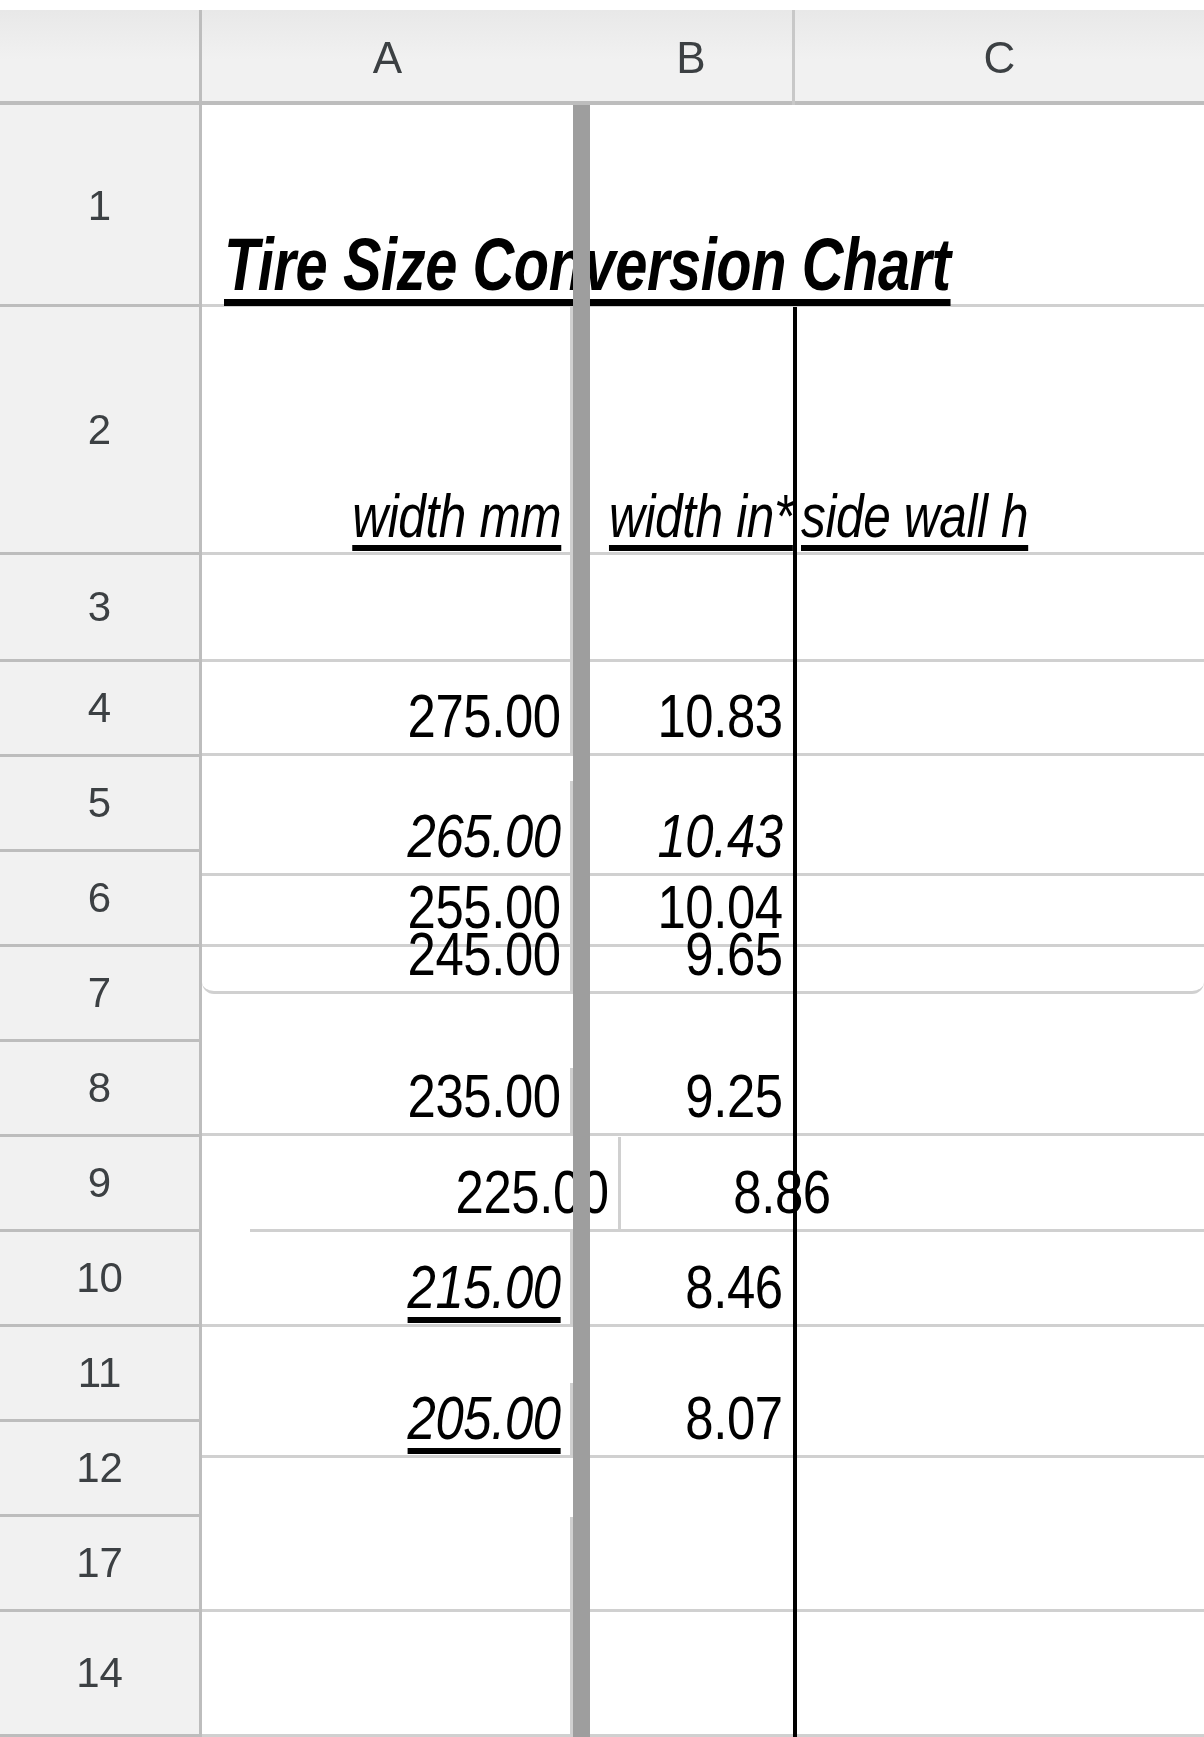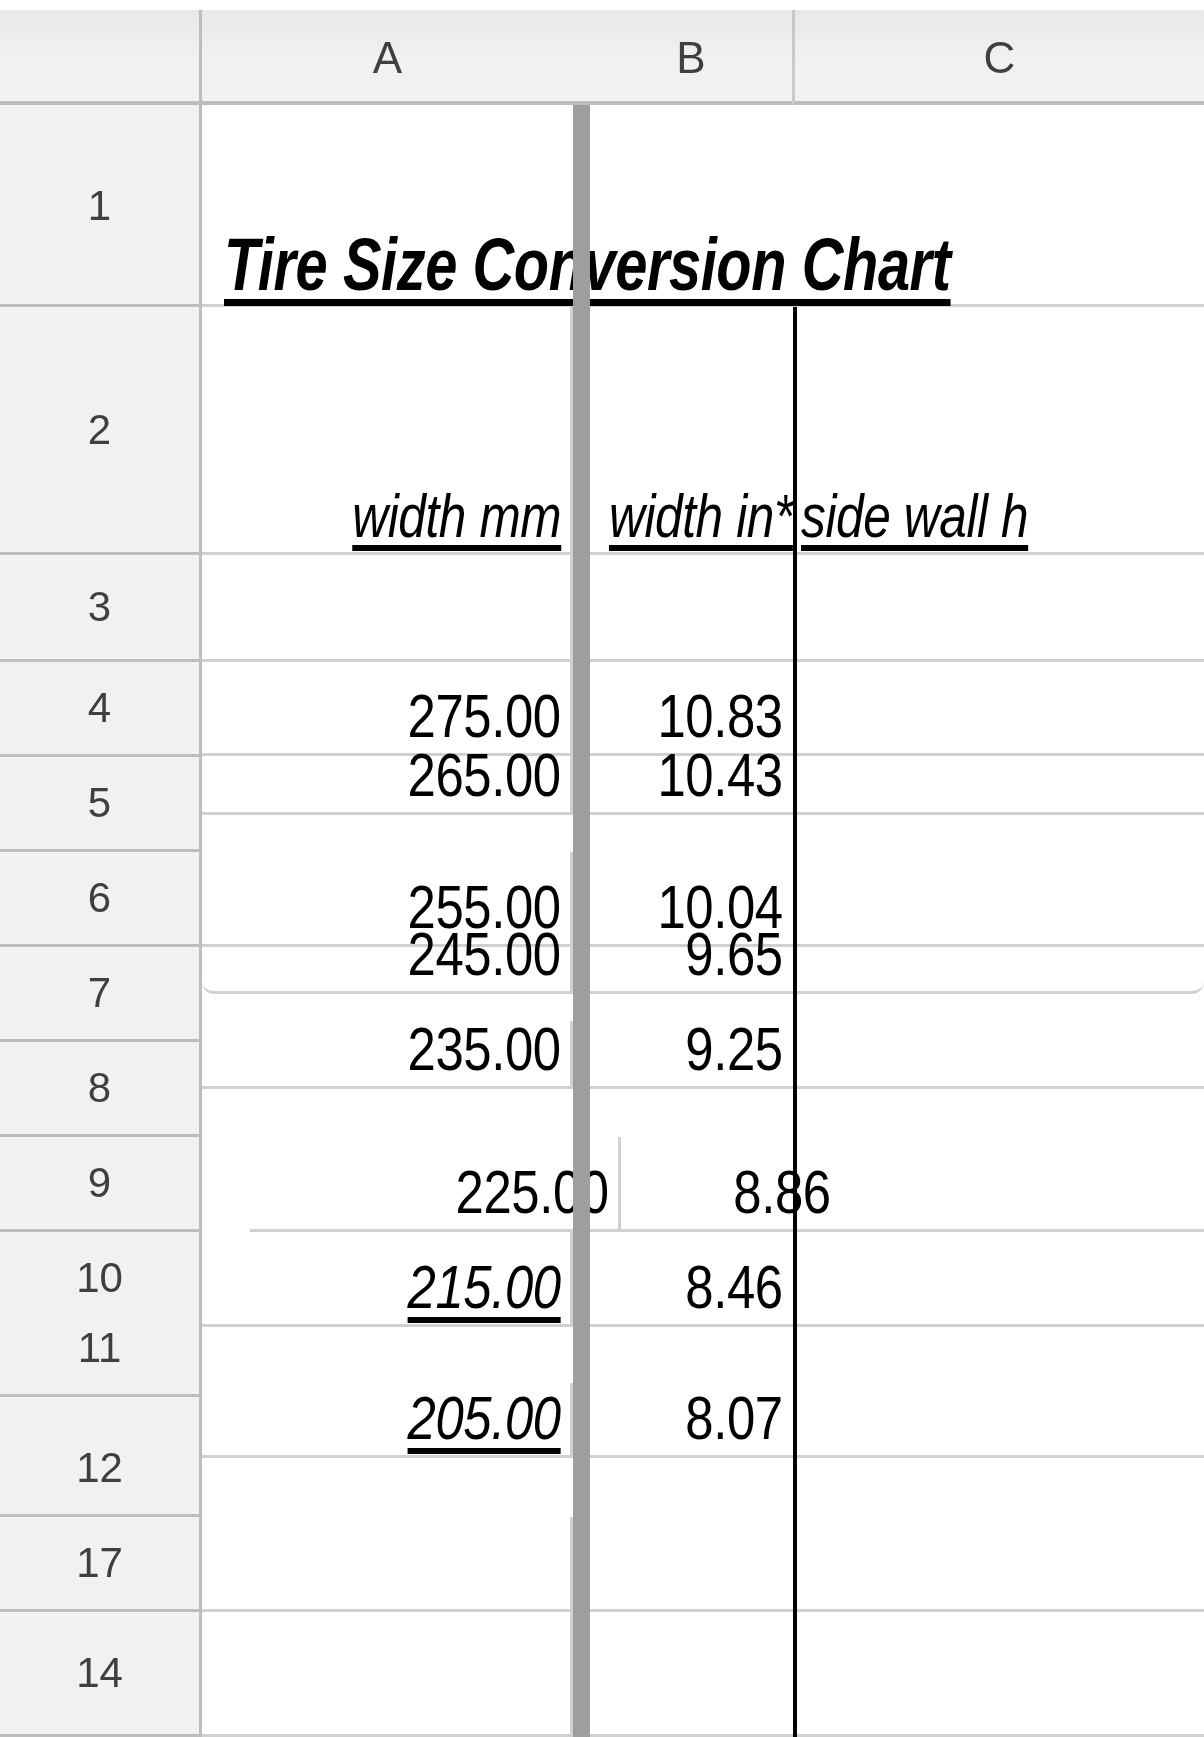--- a/index.html
+++ b/index.html
@@ -223,21 +223,21 @@
       </div>
       <div class="rowhead" style="top: 937px; height: 95px;">
         <span>8</span>
       </div>
       <div class="rowhead" style="top: 1032px; height: 95px;">
         <span>9</span>
       </div>
       <div class="rowhead" style="top: 1127px; height: 95px;">
         <span>10</span>
       </div>
-      <div class="rowhead" style="top: 1197px; height: 95px;">
+      <div class="rowhead" style="top: 1222px; height: 95px;">
         <span>11</span>
       </div>
       <div class="rowhead" style="top: 1317px; height: 95px;">
         <span>12</span>
       </div>
       <div class="rowhead" style="top: 1412px; height: 95px;">
         <span>17</span>
       </div>
       <div class="rowhead" style="top: 1507px; height: 125px;">
         <span>14</span>
@@ -279,21 +279,21 @@
           <span class="num">275.00</span>
         </div>
         <div class="vline" style="left: 368px; height: 100%;"></div>
         <div class="cell col-b">
           <span class="num">10.83</span>
         </div>
         <div class="cell col-c">
           <span class="num" style="transform-origin: left bottom;"></span>
         </div>
       </div>
-      <div class="row" style="top: 615px; height: 95px;">
+      <div class="row" style="top: 676px; height: 95px; font-style: italic;">
         <div class="cell col-a">
           <span class="num">265.00</span>
         </div>
         <div class="vline" style="left: 368px; height: 100%;"></div>
         <div class="cell col-b">
           <span class="num">10.43</span>
         </div>
         <div class="cell col-c">
           <span class="num" style="transform-origin: left bottom;"></span>
         </div>
@@ -315,21 +315,21 @@
           <span class="num">245.00</span>
         </div>
         <div class="vline" style="left: 368px; height: 100%;"></div>
         <div class="cell col-b">
           <span class="num">9.65</span>
         </div>
         <div class="cell col-c">
           <span class="num" style="transform-origin: left bottom;"></span>
         </div>
       </div>
-      <div class="row" style="top: 916px; height: 68px;">
+      <div class="row" style="top: 963px; height: 68px;">
         <div class="cell col-a">
           <span class="num">235.00</span>
         </div>
         <div class="vline" style="left: 368px; height: 100%;"></div>
         <div class="cell col-b">
           <span class="num">9.25</span>
         </div>
         <div class="cell col-c">
           <span class="num" style="transform-origin: left bottom;"></span>
         </div>

